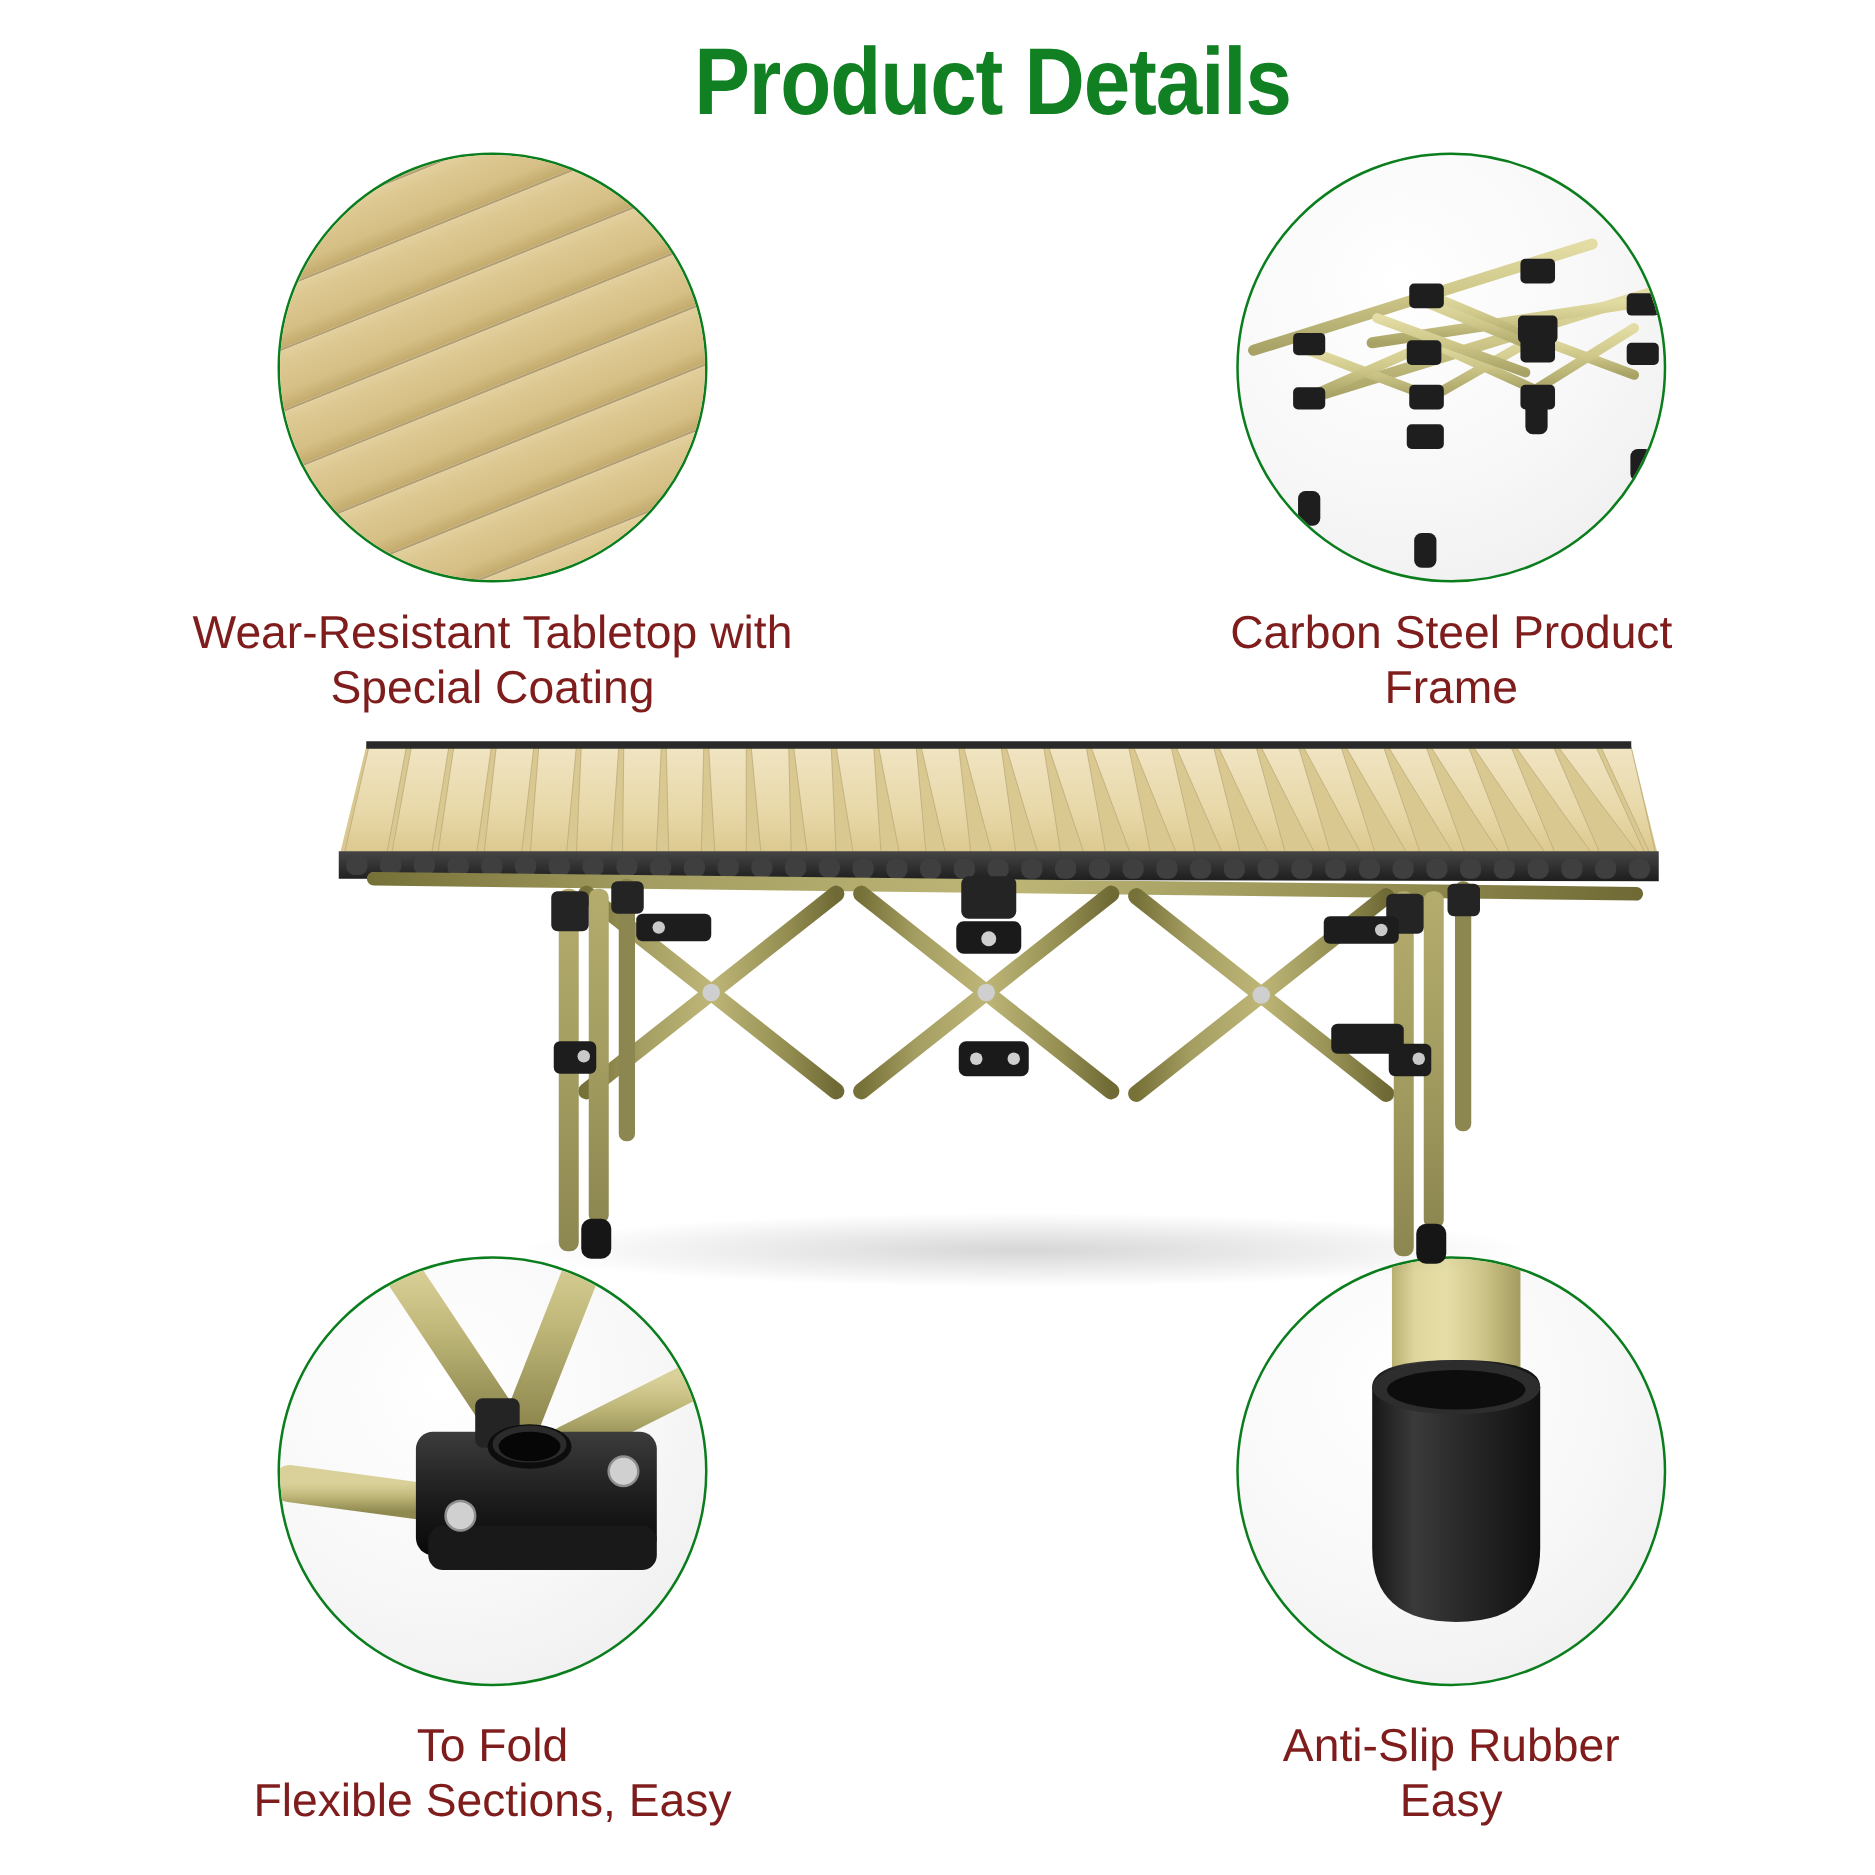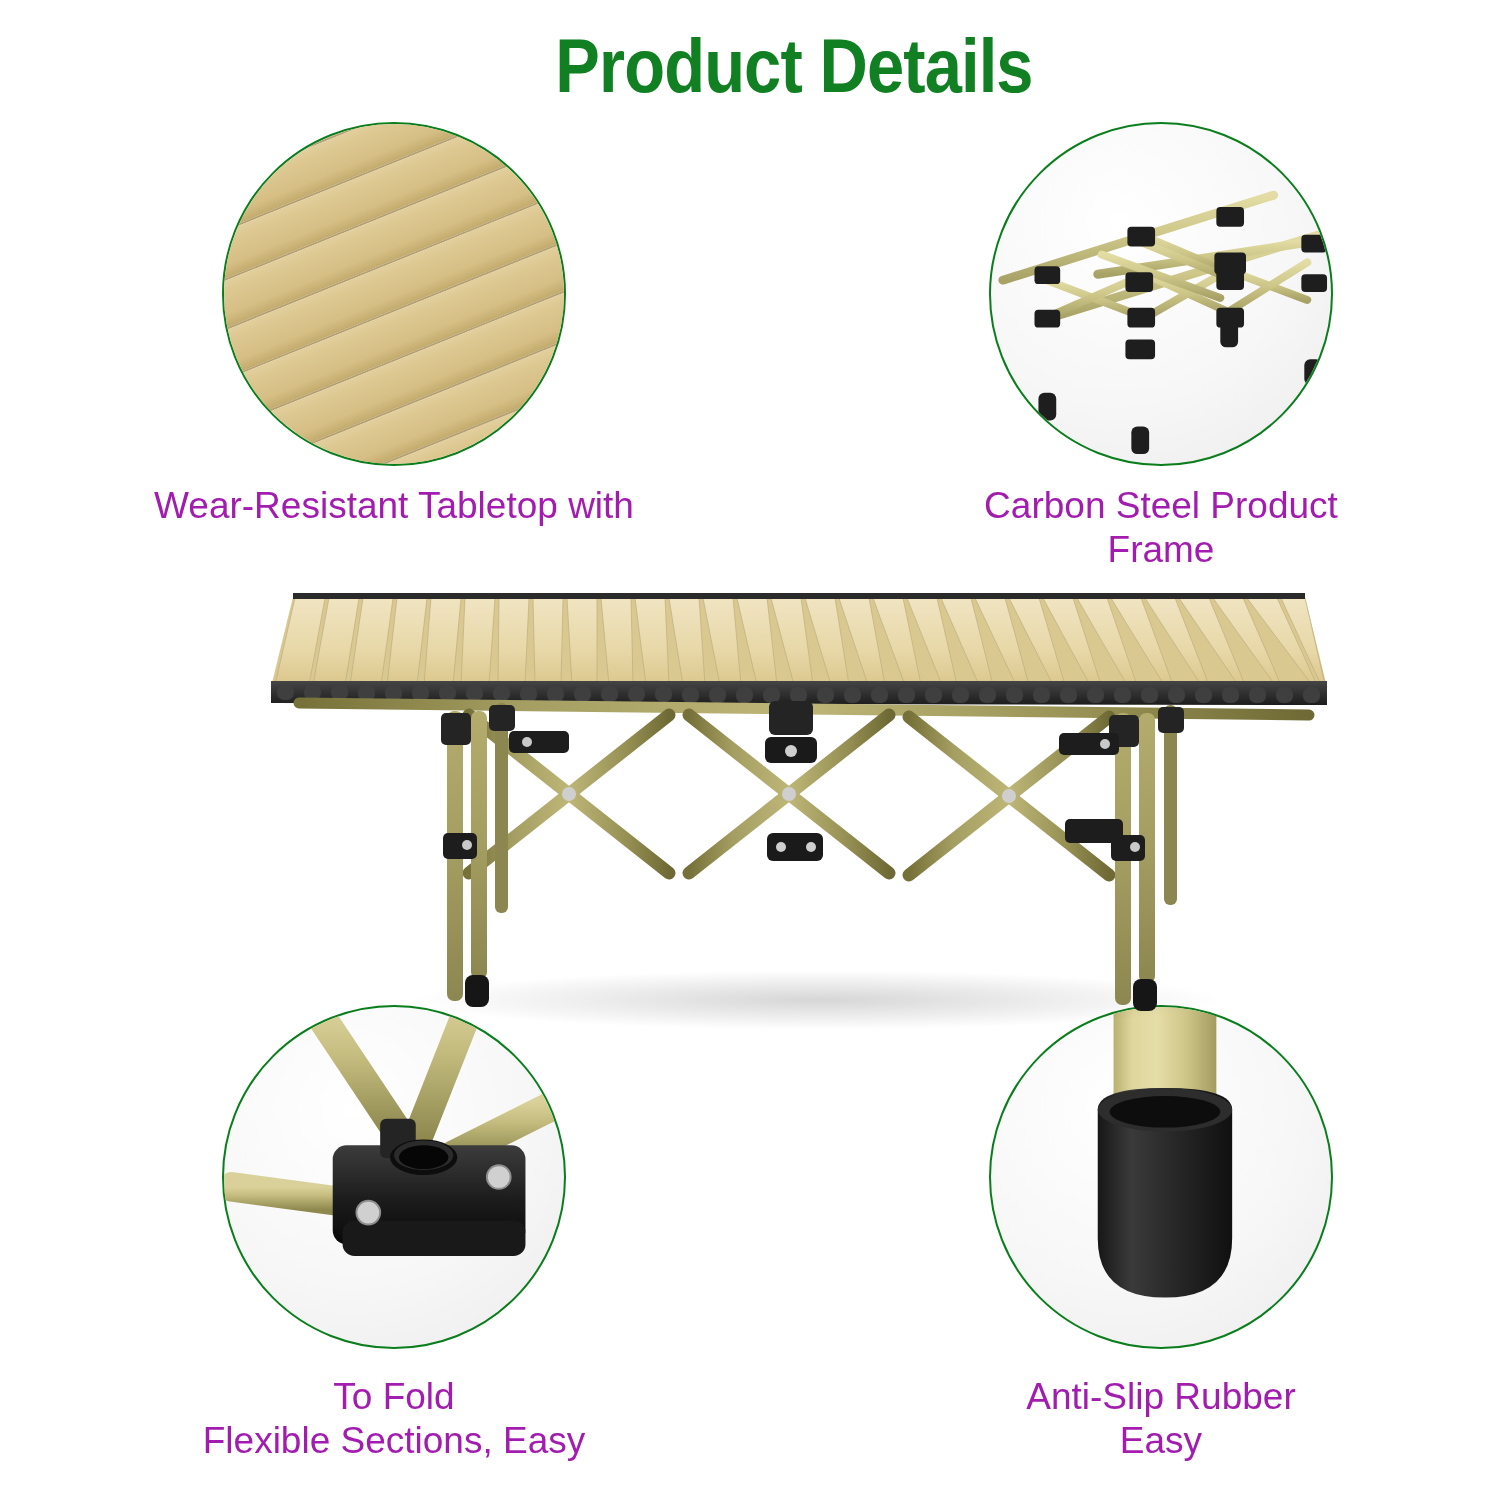--- a/index.html
+++ b/index.html
@@ -25,21 +25,21 @@
   .circle{
     position:absolute;left:0;top:0;
     width:344px;height:344px;border-radius:50%;
     border:2px solid #0a7d1c;
     overflow:hidden;
     background:radial-gradient(circle at 38% 30%, #ffffff 0%, #f7f7f7 55%, #ebebeb 100%);
     box-sizing:border-box;
   }
   .caption{
     position:absolute;width:700px;text-align:center;
-    font-size:37px;line-height:44px;color:#a21caf;
+    font-size:37px;line-height:44px;color:#7f1d1d;
     font-family:"Liberation Sans", sans-serif;
   }
 
   
   .slatwrap{position:absolute;left:-60px;top:-60px;width:470px;height:470px;
     transform:rotate(-22deg);}
   .slat{
     position:absolute;left:0;width:470px;height:44px;
     background:linear-gradient(to bottom,#e2cf9c 0%,#ddc892 22%,#d6bf85 72%,#c3ab6d 100%);
     border-bottom:2px solid #b5a071;
@@ -87,20 +87,21 @@
         <div class="slat" style="top:245px;"></div>
         <div class="slat" style="top:291px;"></div>
         <div class="slat" style="top:337px;"></div>
         <div class="slat" style="top:383px;"></div>
         <div class="slat" style="top:429px;"></div>
       </div>
     </div>
   </div>
   <div class="caption" style="left:0px;top:484px;">
     <div>Wear-Resistant Tabletop with</div>
+    <div>Special Coating</div>
   </div>
 
   <div class="callout" style="left:945px;top:122px;">
     <div class="circle">
       <svg class="svgfill" viewBox="0 0 344 344">
         <defs>
           <linearGradient id="tg" x1="0" y1="0" x2="0" y2="1">
             <stop offset="0" stop-color="#e3dca4"></stop>
               <stop offset=".45" stop-color="#cfc88a"></stop>
             <stop offset="1" stop-color="#a9a266"></stop>

